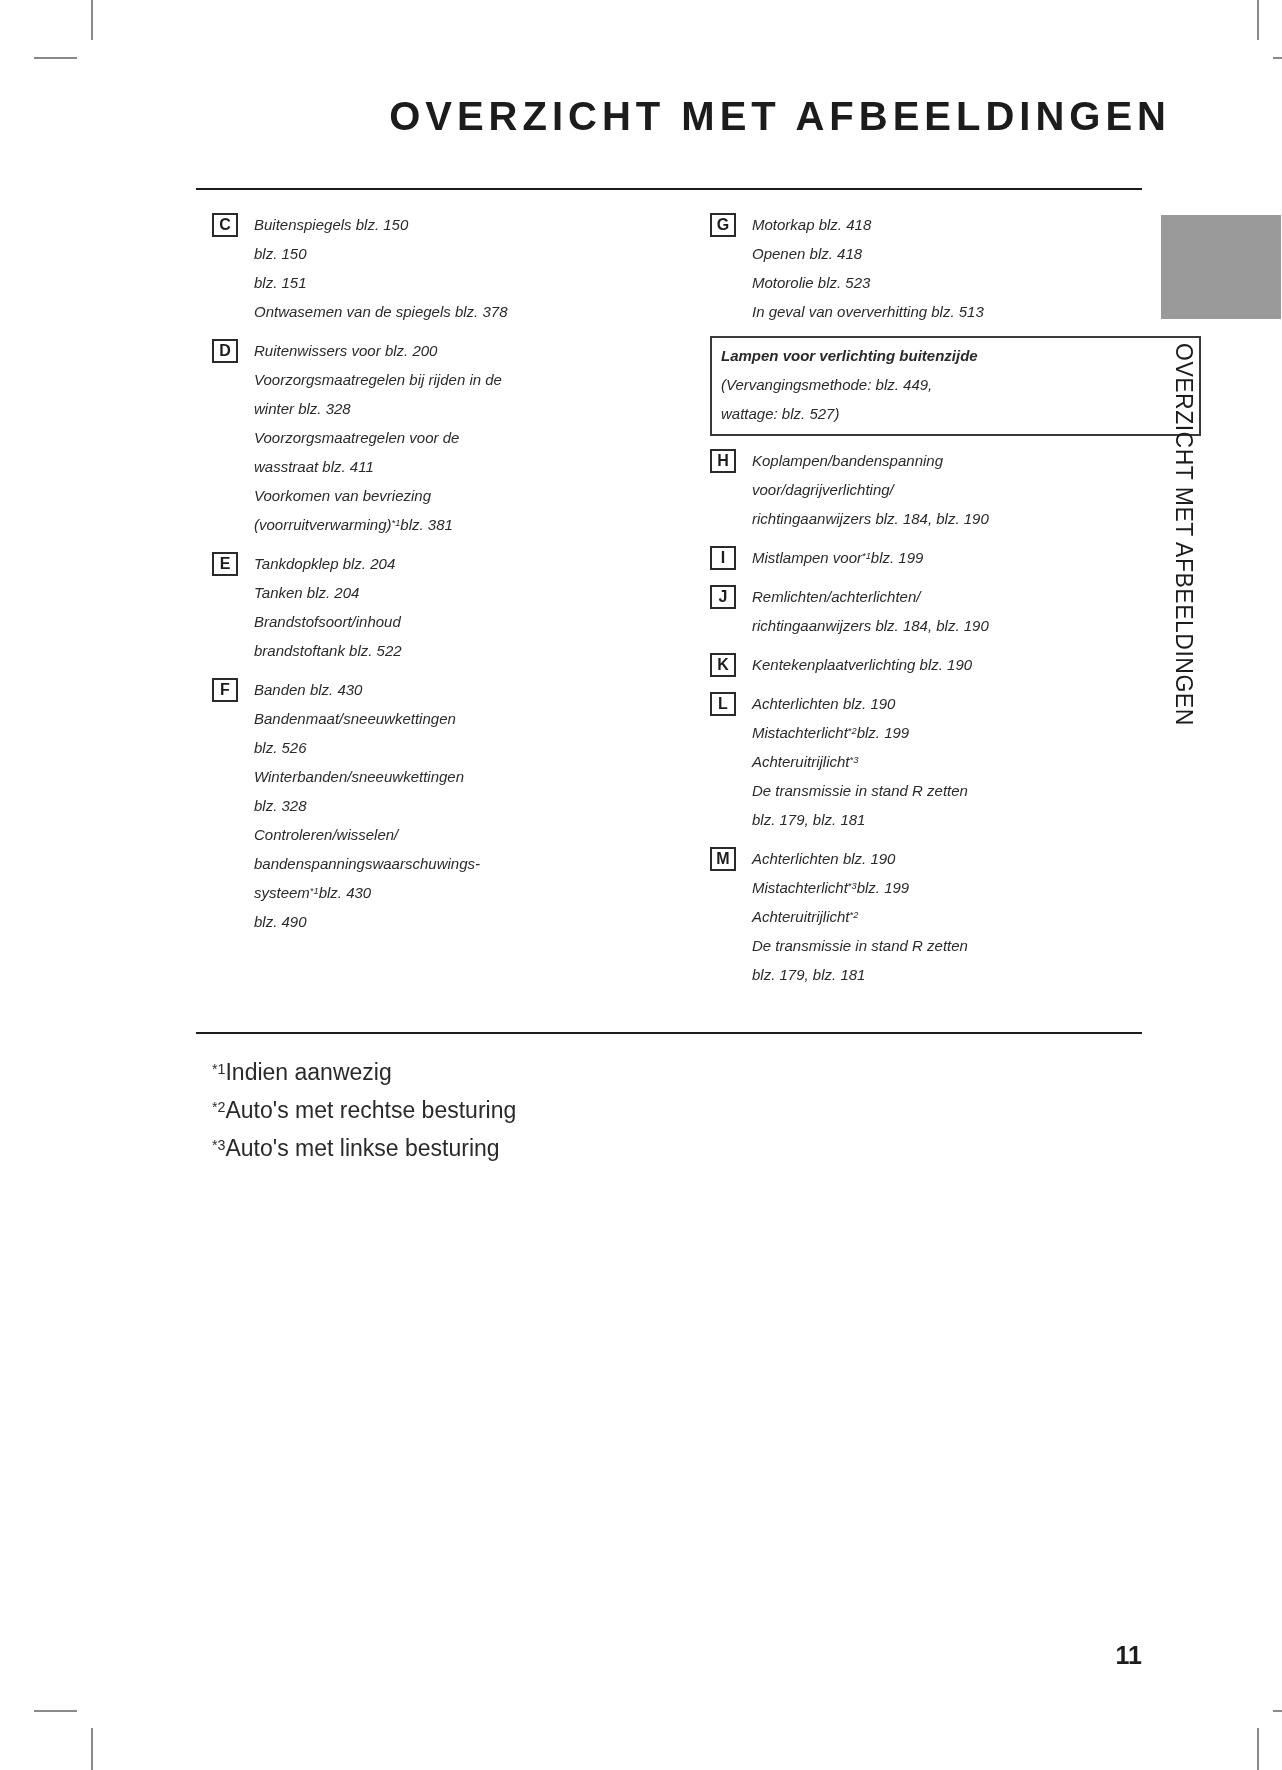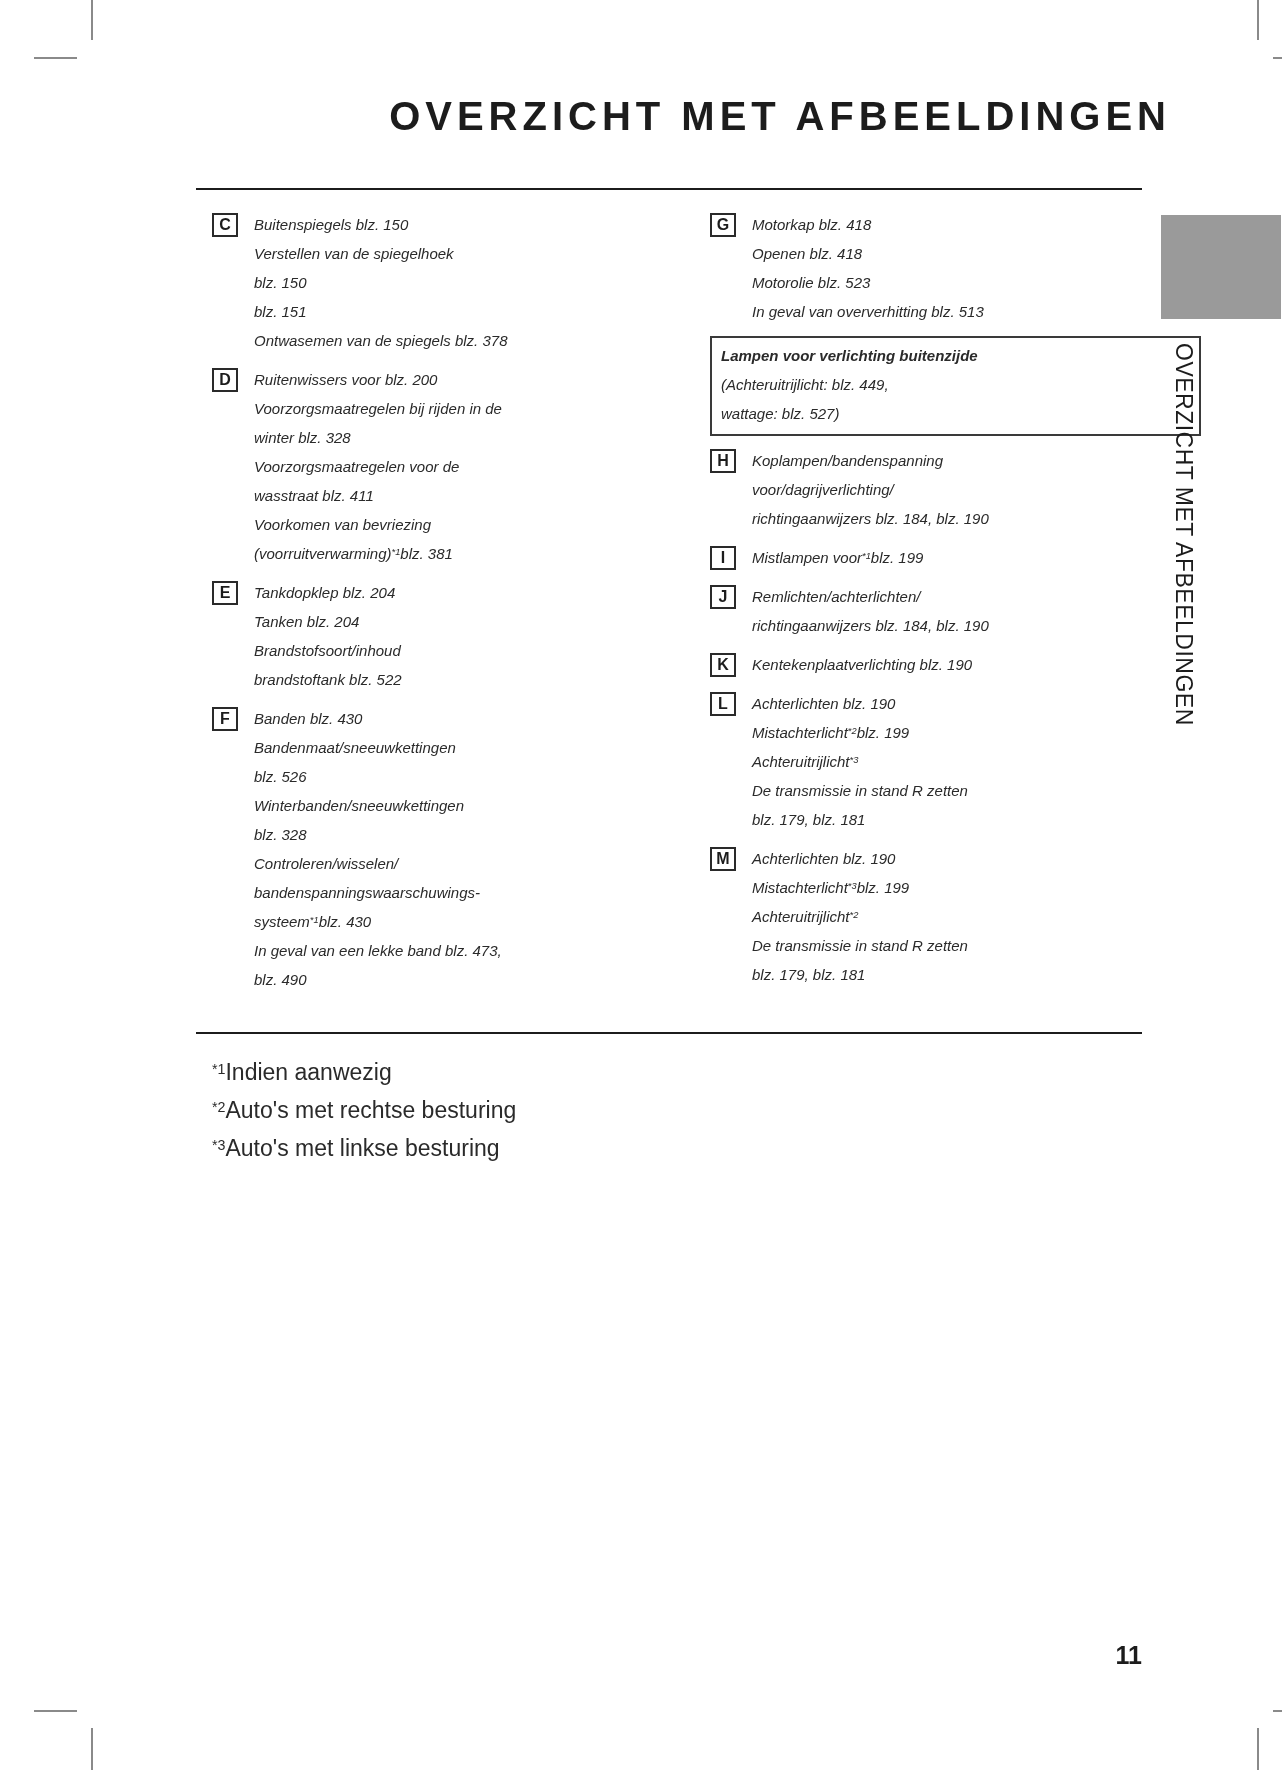--- a/index.html
+++ b/index.html
@@ -47,21 +47,20 @@
 
   <h1 class="title">OVERZICHT MET AFBEELDINGEN</h1>
 
   <div class="rule rule-top"></div>
 
   <div class="col col-left" id="col-left">
       <div class="entry">
         <div class="letterbox">C</div>
         <div class="lines">
           <div>Buitenspiegels blz. 150</div>
-          <div>Verstellen van de spiegelhoek</div>
           <div>blz. 150</div>
           <div>blz. 151</div>
           <div>Ontwasemen van de spiegels blz. 378</div>
         </div>
       </div>
       <div class="entry">
         <div class="letterbox">D</div>
         <div class="lines">
           <div>Ruitenwissers voor blz. 200</div>
           <div>Voorzorgsmaatregelen bij rijden in de</div>
@@ -85,41 +84,40 @@
         <div class="letterbox">F</div>
         <div class="lines">
           <div>Banden blz. 430</div>
           <div>Bandenmaat/sneeuwkettingen</div>
           <div>blz. 526</div>
           <div>Winterbanden/sneeuwkettingen</div>
           <div>blz. 328</div>
           <div>Controleren/wisselen/</div>
           <div>bandenspanningswaarschuwings-</div>
           <div>systeem<sup>*1</sup>blz. 430</div>
-          <div>In geval van een lekke band blz. 473,</div>
           <div>blz. 490</div>
         </div>
       </div>
     </div>
   <div class="col col-right" id="col-right">
       <div class="entry">
         <div class="letterbox">G</div>
         <div class="lines">
           <div>Motorkap blz. 418</div>
           <div>Openen blz. 418</div>
           <div>Motorolie blz. 523</div>
           <div>In geval van oververhitting blz. 513</div>
         </div>
       </div>
       <div class="infobox">
         <div class="lines bold">
           <div>Lampen voor verlichting buitenzijde</div>
         </div>
         <div class="lines">
-          <div>(Achteruitrijlicht: blz. 449,</div>
+          <div>(Vervangingsmethode: blz. 449,</div>
           <div>wattage: blz. 527)</div>
         </div>
       </div>
       <div class="entry">
         <div class="letterbox">H</div>
         <div class="lines">
           <div>Koplampen/bandenspanning</div>
           <div>voor/dagrijverlichting/</div>
           <div>richtingaanwijzers blz. 184, blz. 190</div>
         </div>

